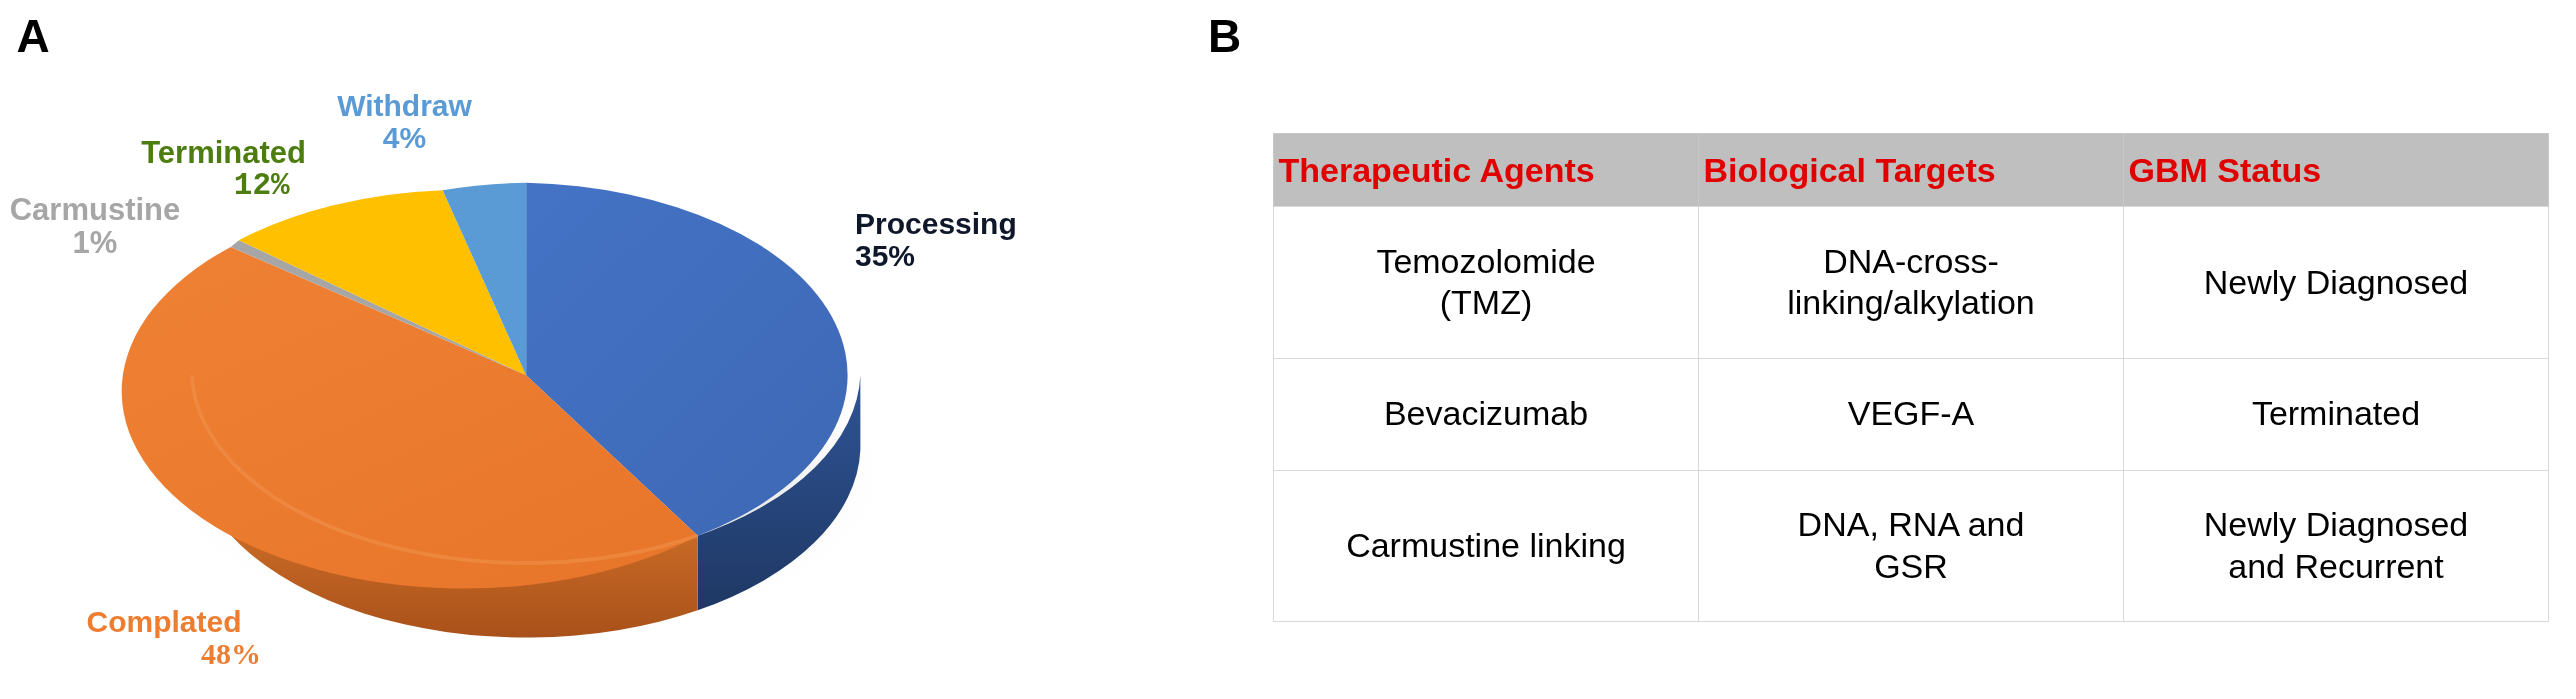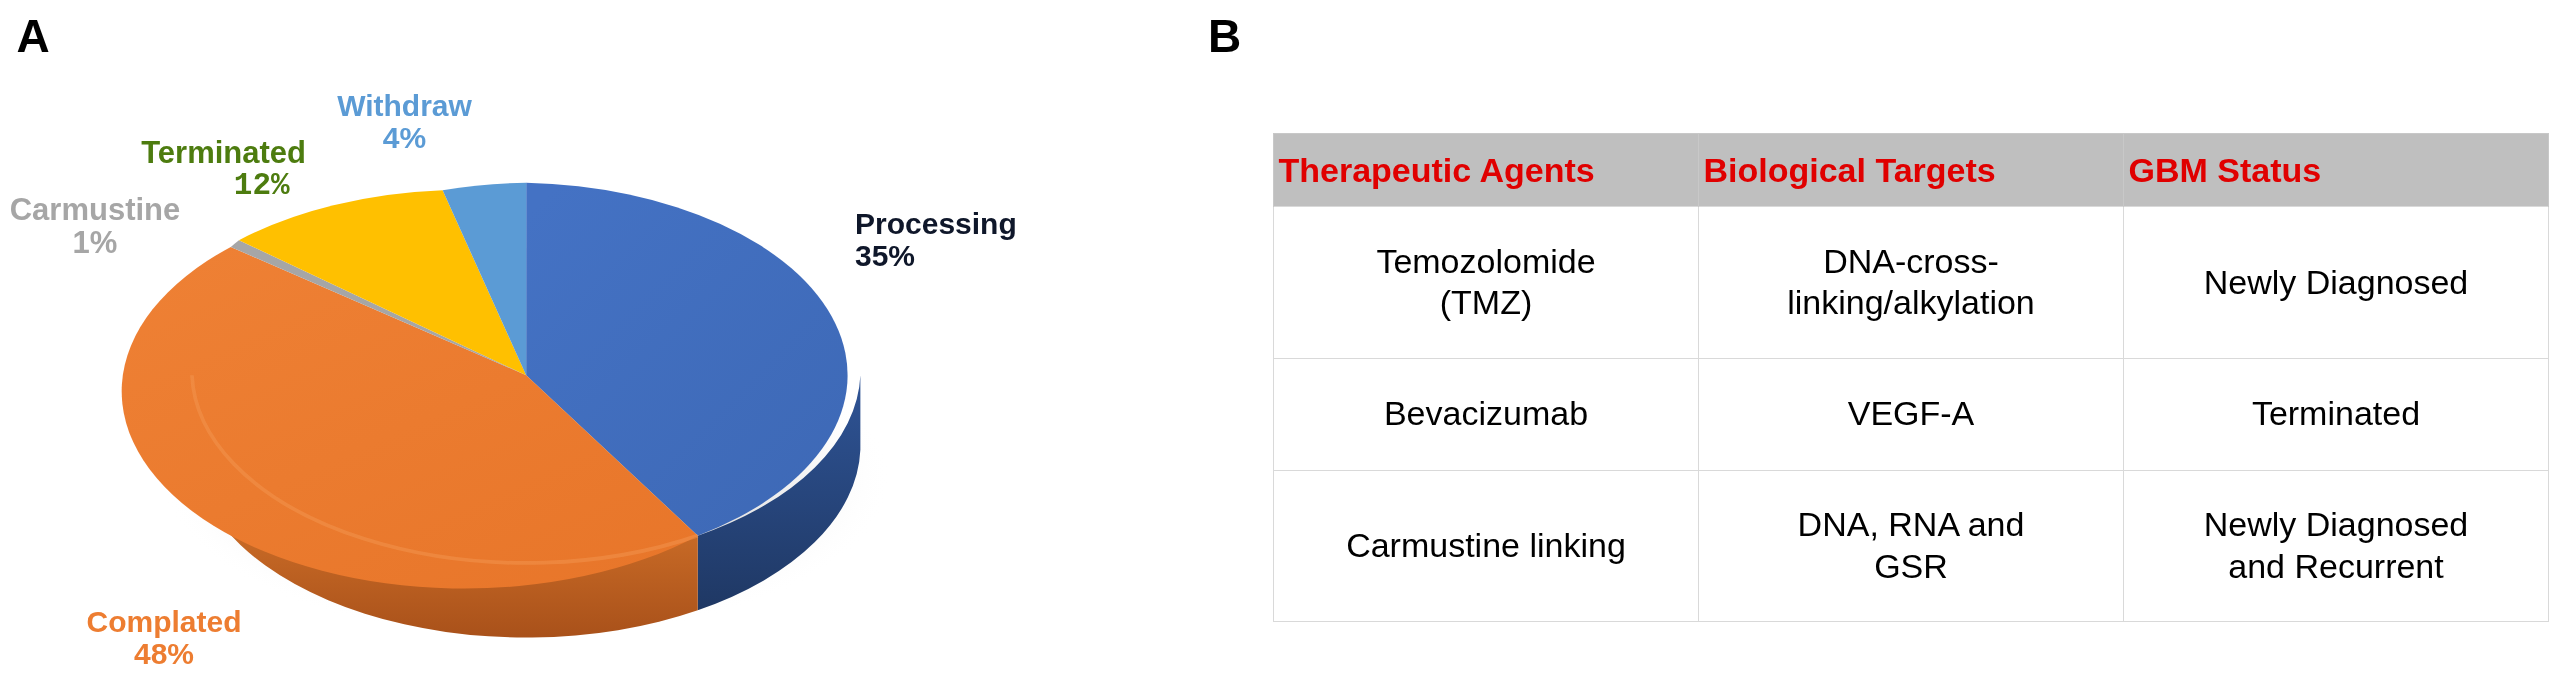--- a/index.html
+++ b/index.html
@@ -20,21 +20,21 @@
   .pie-label .pct{display:block;}
   .lbl-withdraw{left:326px;top:90px;font-size:30px;color:#5B9BD5;text-align:center;width:157px;}
   .lbl-withdraw .pct{text-align:center;}
   .lbl-terminated{left:112px;top:136px;font-size:31px;color:#4d7c0f;text-align:right;width:194px;}
   .lbl-terminated .pct{text-align:right;padding-right:16.4px;font-family:Liberation Mono, monospace;}
   .lbl-suspended{left:0px;top:193px;font-size:31px;color:#A6A6A6;text-align:center;width:190px;}
   .lbl-suspended .pct{text-align:center;}
   .lbl-processing{left:855px;top:208px;font-size:30px;color:#0f172a;text-align:left;width:216px;}
   .lbl-processing .pct{text-align:left;}
   .lbl-complated{left:67px;top:606px;font-size:30px;color:#ED7D31;text-align:center;width:194px;}
-  .lbl-complated .pct{text-align:center;}
+  .lbl-complated .pct{text-align:right;font-family:Liberation Serif, serif;}
 
   
   #table-panel{position:absolute;left:1273px;top:133px;width:1276px;}
   table#agents-table{border-collapse:collapse;width:1276px;table-layout:fixed;
                      background:#ffffff;}
   table#agents-table th{background:#BFBFBF;color:#E00000;font-weight:bold;
         font-size:34px;text-align:left;height:72px;padding:0 4.5px;
         border:1.5px solid #C8C8C8;border-bottom:none;}
   table#agents-table td{color:#000000;font-size:34px;text-align:center;
         padding:19.4px 7.5px;border:1.5px solid #D9D9D9;vertical-align:middle;

